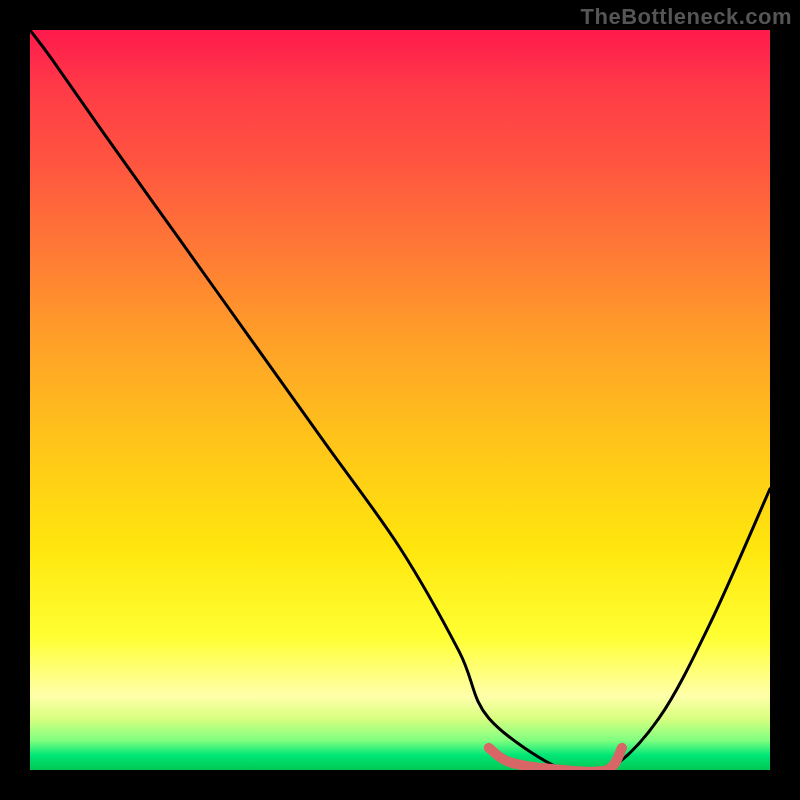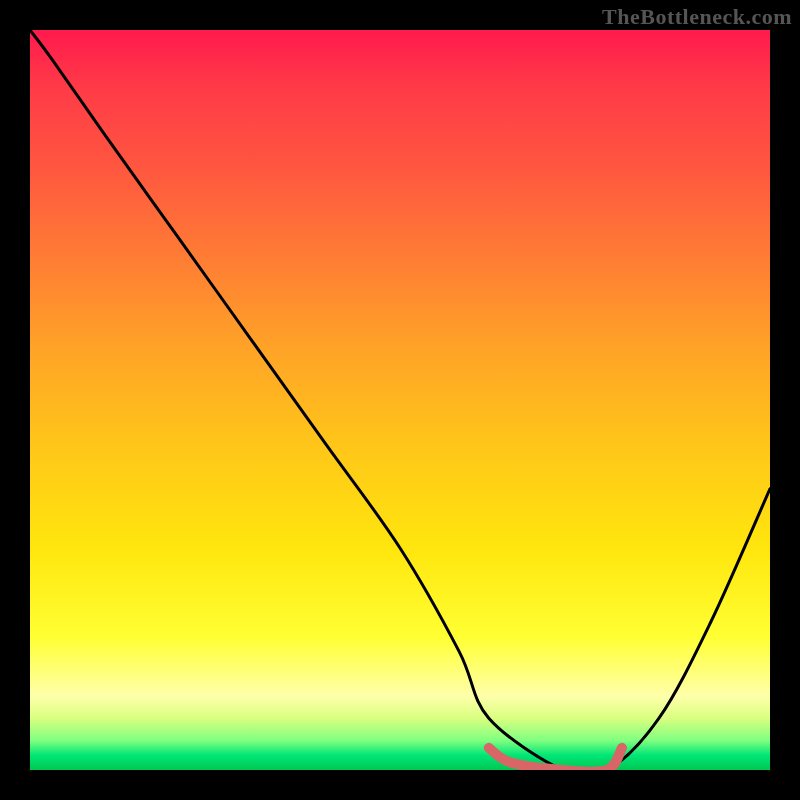--- a/index.html
+++ b/index.html
@@ -45,21 +45,21 @@
     position: absolute;
     left: 0;
     top: 0;
     width: 740px;
     height: 740px;
   }
   .watermark {
     position: absolute;
     top: 4px;
     right: 8px;
-    font-family: Liberation Serif, serif;
+    font-family: Liberation Sans, sans-serif;
     font-size: 22px;
     font-weight: 600;
     color: #555;
     letter-spacing: 0.5px;
     user-select: none;
   }
 </style>
 </head>
 <body>
 

